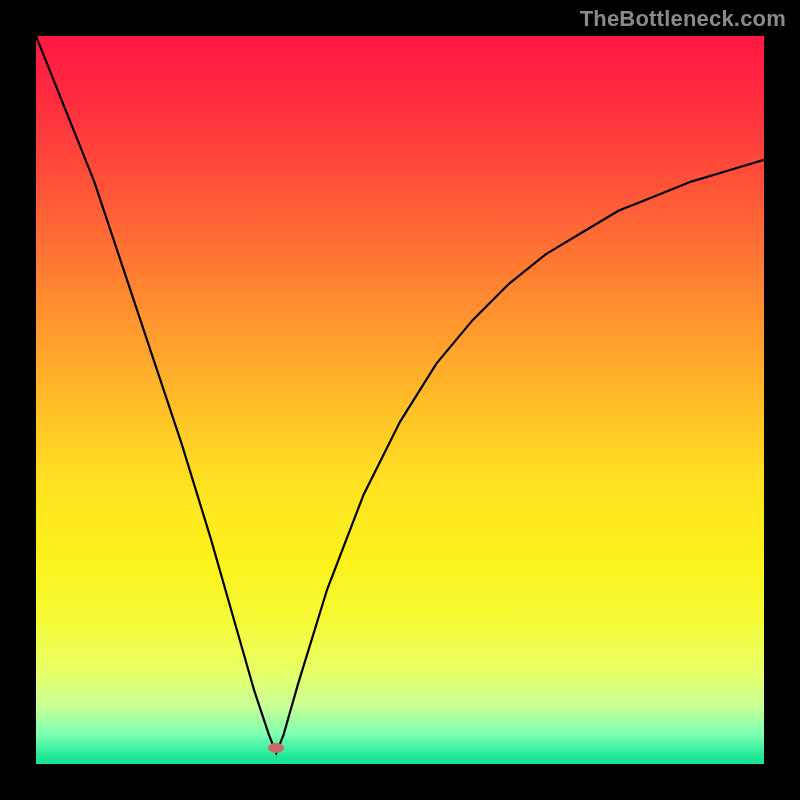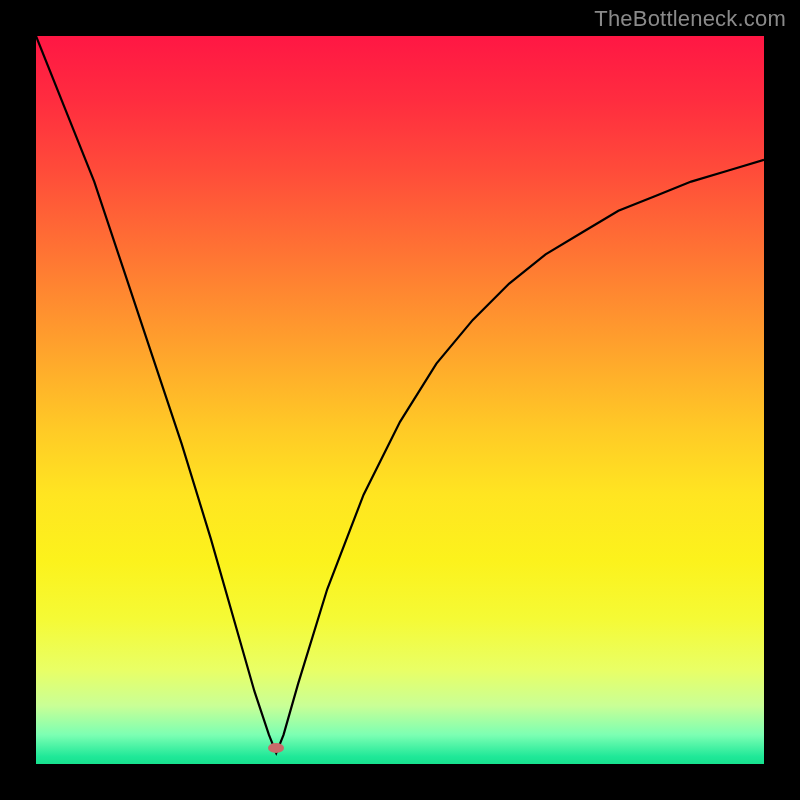--- a/index.html
+++ b/index.html
@@ -16,21 +16,21 @@
     height: 800px;
     background: #000;
     position: relative;
   }
   .watermark {
     position: absolute;
     top: 6px;
     right: 14px;
     color: #8a8a8a;
     font-size: 22px;
-    font-weight: 400;
+    font-weight: 700;
     letter-spacing: 0.2px;
     z-index: 3;
   }
   .plot {
     position: absolute;
     left: 36px;
     top: 36px;
     width: 728px;
     height: 728px;
     background: linear-gradient(

